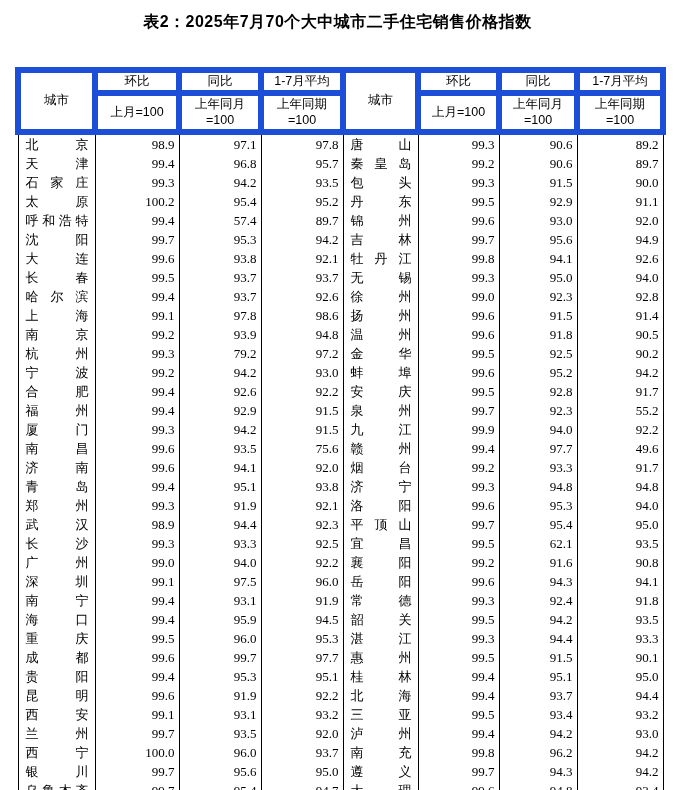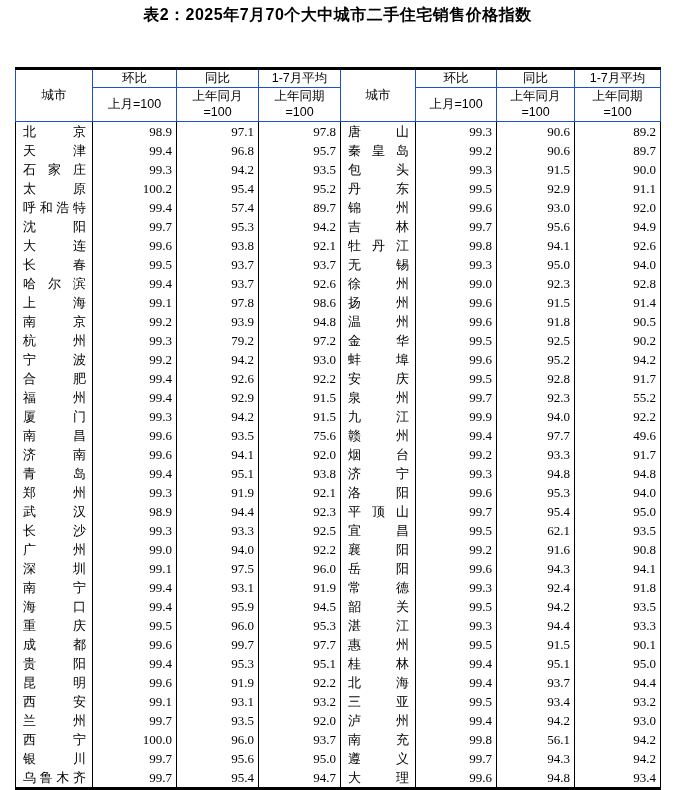--- a/index.html
+++ b/index.html
@@ -7,40 +7,40 @@
     padding: 0;
     background: #ffffff;
     width: 675px;
     height: 790px;
     position: relative;
     color: #000000;
     font-family: "Liberation Serif", "DejaVu Serif", serif;
   }
   .page-title {
     text-align: center;
-    padding-top: 5px;
+    padding-top: 12px;
     font-family: "Liberation Sans", "DejaVu Sans", sans-serif;
     font-weight: bold;
     font-size: 16px;
     letter-spacing: 0.5px;
   }
   table.price-table {
     position: absolute;
     left: 15px;
     top: 67px;
     width: 645px;
     border-collapse: collapse;
     table-layout: fixed;
     border-top: 3px solid #000;
     border-bottom: 3px solid #000;
     border-left: 1px solid #000;
     border-right: 1px solid #000;
   }
   thead th {
-    border: 1px solid #1d4ed8;
+    border: 6px solid #1d4ed8;
     font-family: "Liberation Sans", "DejaVu Sans", sans-serif;
     font-weight: normal;
     font-size: 12.5px;
     text-align: center;
     vertical-align: middle;
     padding: 0;
     line-height: 1.25;
   }
   thead tr.h1 th { height: 17px; }
   thead tr.h2 th { height: 33px; }
@@ -763,21 +763,21 @@
         <td class="num">100.0</td>
         <td class="num">96.0</td>
         <td class="num">93.7</td>
         <td class="city">
           <div>
             <span>南</span>
             <span>充</span>
           </div>
         </td>
         <td class="num">99.8</td>
-        <td class="num">56.1</td>
+        <td class="num">96.2</td>
         <td class="num">94.2</td>
       </tr>
       <tr>
         <td class="city">
           <div>
             <span>银</span>
             <span>川</span>
           </div>
         </td>
         <td class="num">99.7</td>

